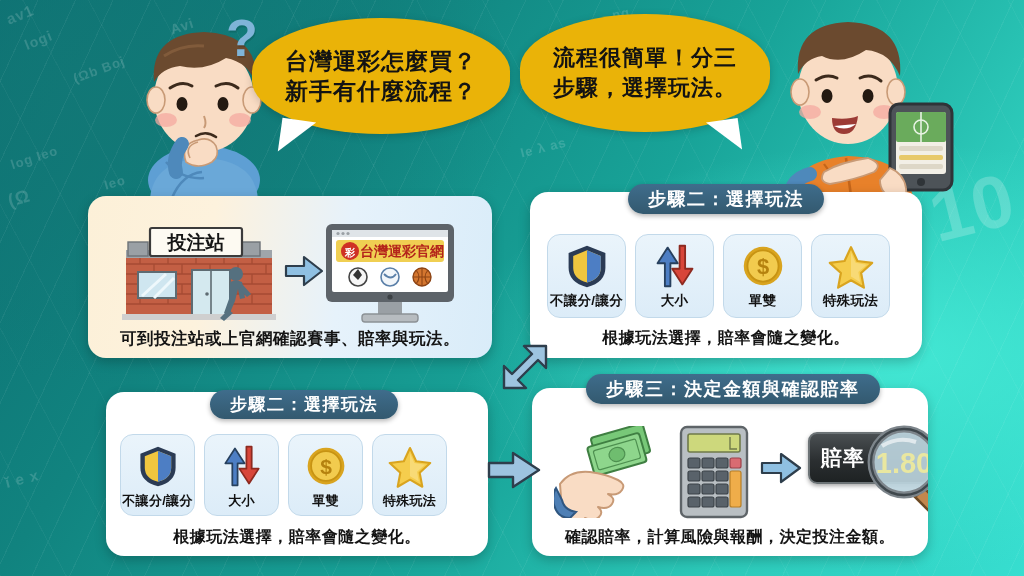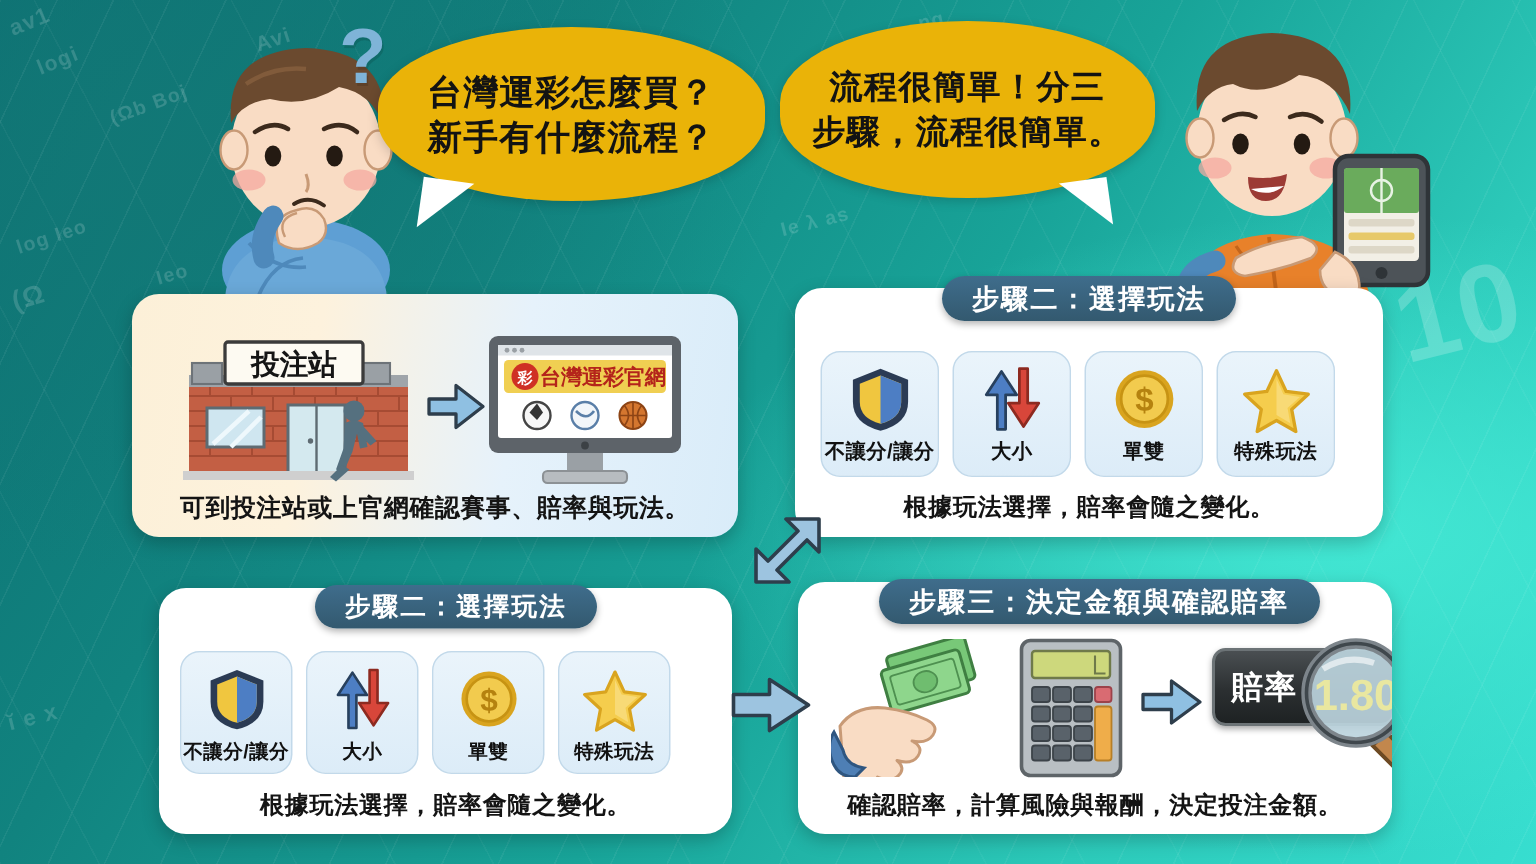--- a/index.html
+++ b/index.html
@@ -68,21 +68,21 @@
   #card2{left:530px;top:192px;width:392px;height:166px;background:#ffffff;}
   #card3{left:106px;top:392px;width:382px;height:164px;background:#ffffff;}
   #card4{left:532px;top:388px;width:396px;height:168px;background:#ffffff;}
 
   .pill{position:absolute;z-index:5;background:linear-gradient(180deg,#3f6d8c 0%,#33596f 100%);
     color:#fff;font-weight:700;border-radius:20px;display:flex;align-items:center;justify-content:center;
     box-shadow:0 2px 5px rgba(0,0,0,.3);letter-spacing:1.5px;white-space:nowrap;}
   #pill1{left:160px;top:186px;height:30px;padding:0 20px;font-size:18px;}
   #pill2{left:628px;top:184px;height:30px;padding:0 20px;font-size:18px;}
   #pill3{left:210px;top:390px;height:29px;padding:0 20px;font-size:17px;}
-  #pill4{left:586px;top:386px;height:30px;padding:0 20px;font-size:18px;}
+  #pill4{left:586px;top:374px;height:30px;padding:0 20px;font-size:18px;}
 
   .caption{position:absolute;left:0;right:0;text-align:center;color:#141414;
     font-weight:700;white-space:nowrap;}
   #cap1{bottom:8px;font-size:16.5px;letter-spacing:.5px;}
   #cap2{bottom:9px;font-size:16px;letter-spacing:.5px;}
   #cap3{bottom:8px;font-size:16px;letter-spacing:.5px;}
   #cap4{bottom:8px;font-size:16px;letter-spacing:.5px;}
 
   
   .shop{position:absolute;left:32px;top:28px;width:158px;height:100px;}
@@ -198,21 +198,21 @@
   </div>
 
   <div class="bubble" id="bubble1">
     <div class="tail"></div>
     <div class="ln">台灣運彩怎麼買？</div>
     <div class="ln">新手有什麼流程？</div>
   </div>
   <div class="bubble" id="bubble2">
     <div class="tail"></div>
     <div class="ln">流程很簡單！分三</div>
-    <div class="ln">步驟，流程很簡單。</div>
+    <div class="ln">步驟，選擇玩法。</div>
   </div>
 
   <div class="card" id="card1">
     <div class="shop">
       <svg viewBox="0 0 158 100" width="158" height="100">
         <rect x="6" y="30" width="146" height="62" fill="#c35f44"></rect>
         <g stroke="#a64b33" stroke-width="1.3">
           <path d="M6 40h146M6 50h146M6 60h146M6 70h146M6 80h146"></path>
           <path d="M20 30v10M48 30v10M76 30v10M104 30v10M132 30v10
                    M34 40v10M62 40v10M90 40v10M118 40v10M146 40v10

